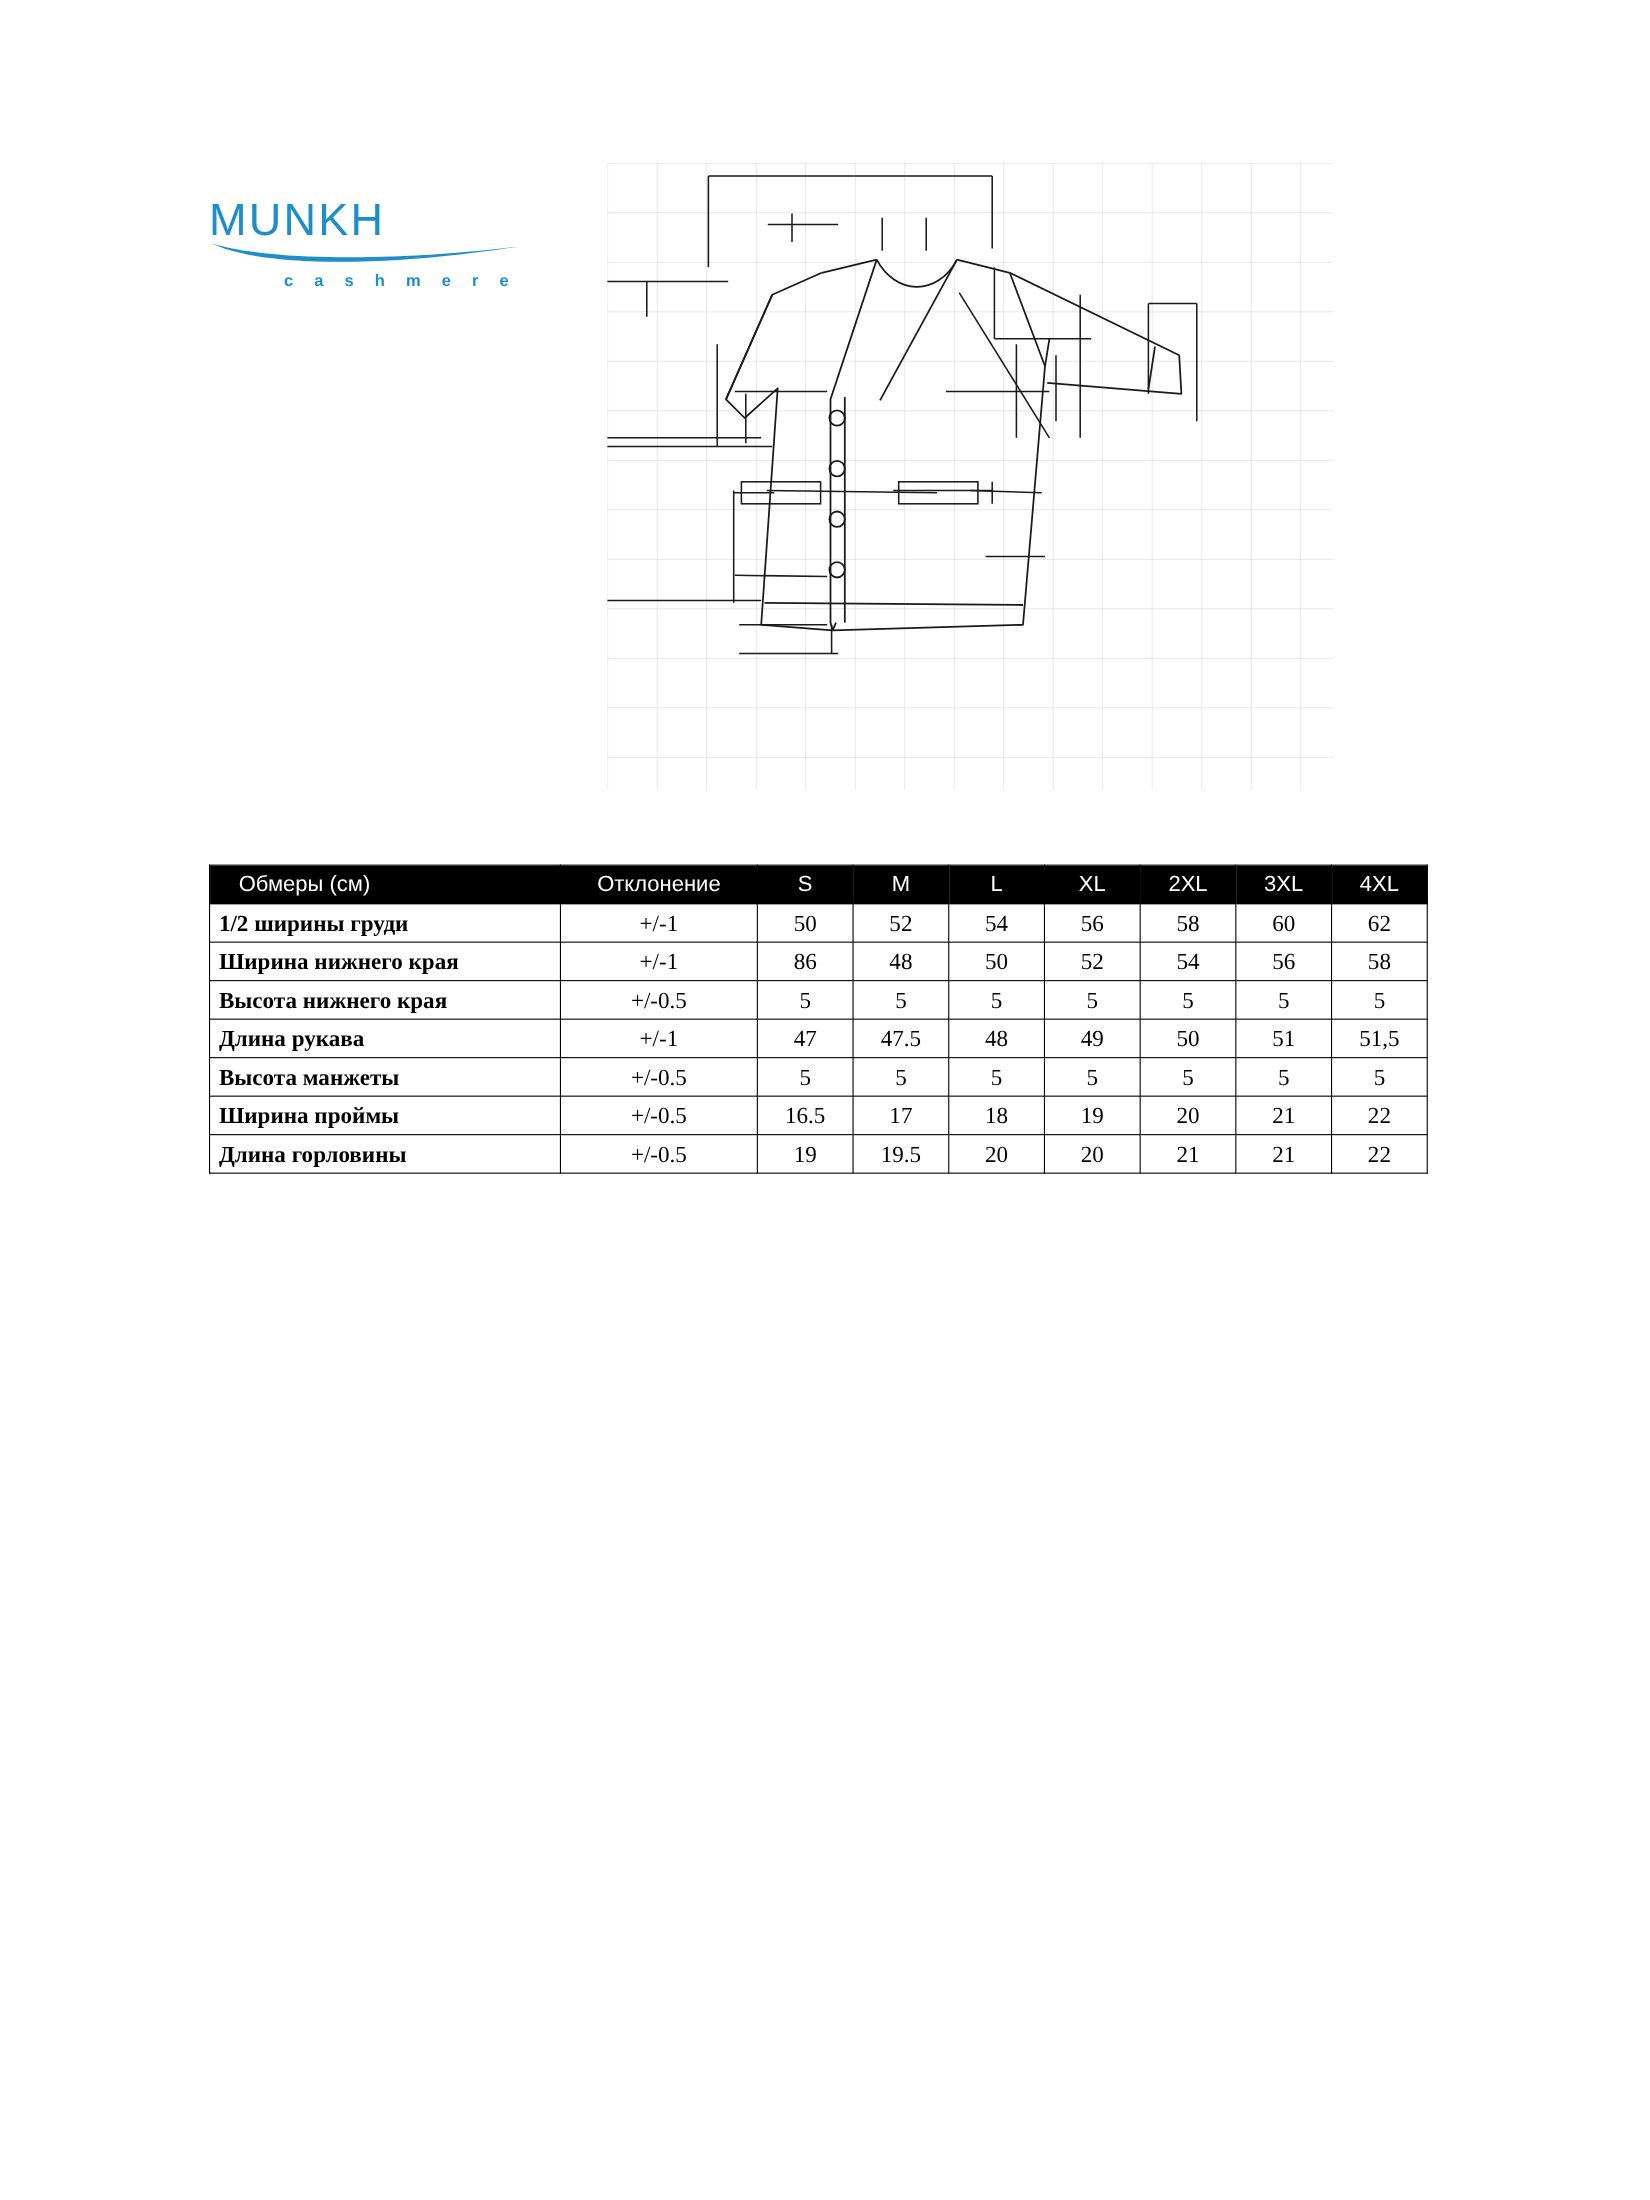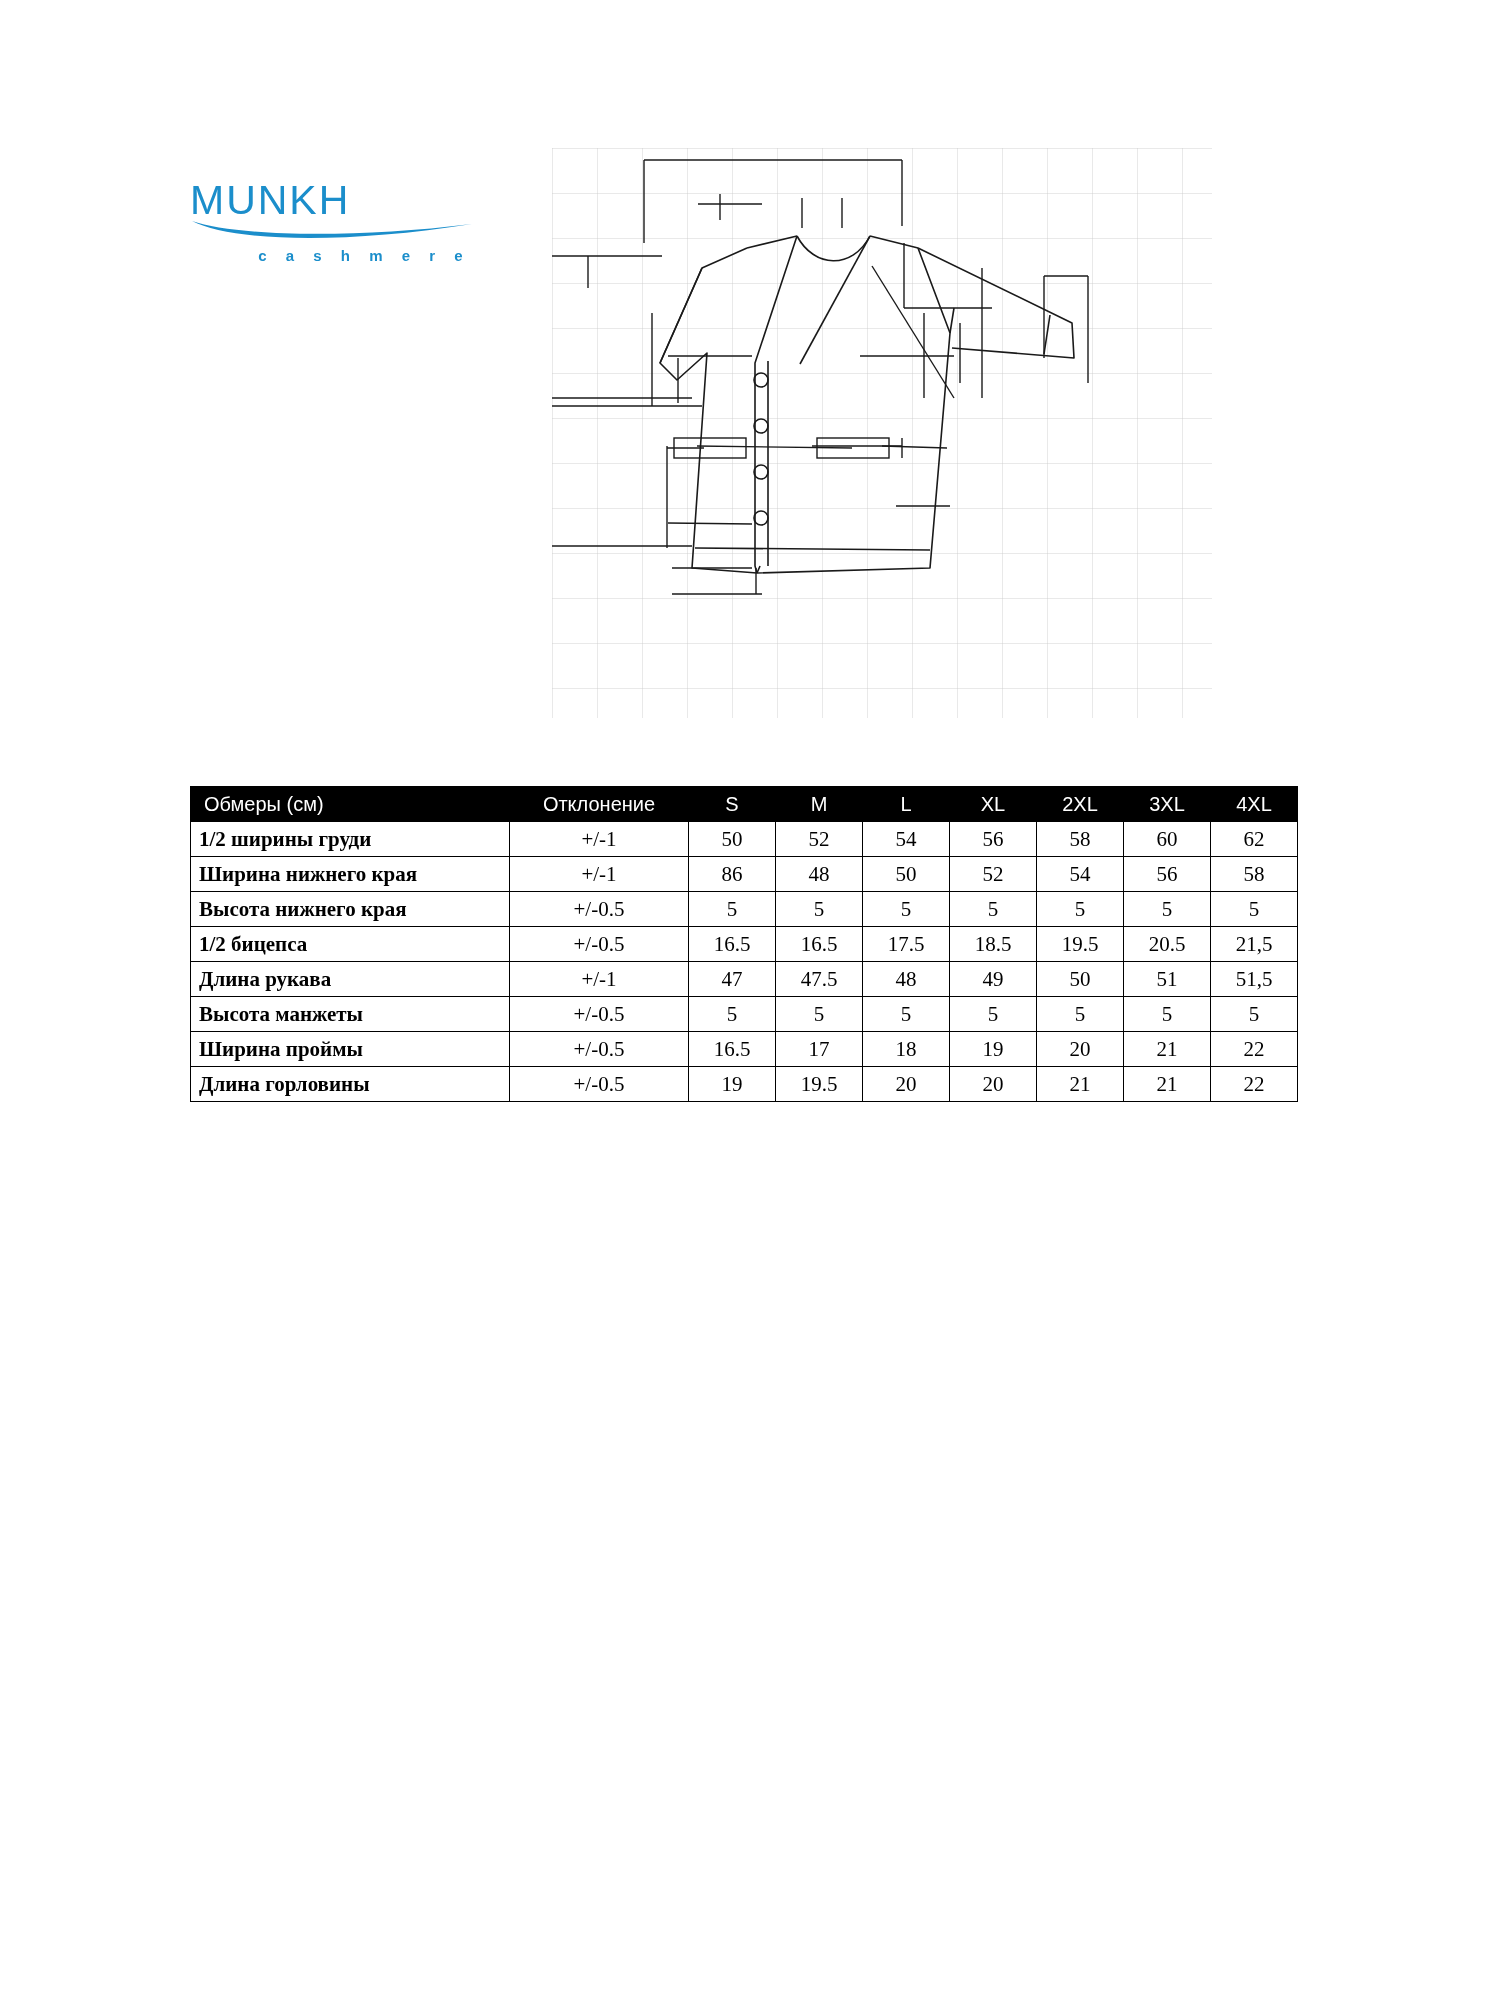--- a/index.html
+++ b/index.html
@@ -76,21 +76,21 @@
     font-weight: normal;
   }
   #size-table thead th {
     background: #000;
     color: #fff;
     font-family: "Liberation Sans", sans-serif;
     font-size: 20px;
   }
   #size-table thead th.head-label {
     text-align: left;
-    padding-left: 13px;
+    padding-left: 26px;
   }
   #size-table tbody td.row-label {
     text-align: left;
     padding-left: 8px;
     width: 310px;
     font-weight: bold;
   }
   #size-table td.dev-cell { width: 178px; }
   #size-table td.size-cell,
   #size-table thead th.size-head { width: 86px; }
@@ -244,31 +244,20 @@
       <td class="dev-cell">+/-0.5</td>
       <td class="size-cell">5</td>
       <td class="size-cell">5</td>
       <td class="size-cell">5</td>
       <td class="size-cell">5</td>
       <td class="size-cell">5</td>
       <td class="size-cell">5</td>
       <td class="size-cell">5</td>
     </tr>
     <tr>
-      <td class="row-label">1/2 бицепса</td>
-      <td class="dev-cell">+/-0.5</td>
-      <td class="size-cell">16.5</td>
-      <td class="size-cell">16.5</td>
-      <td class="size-cell">17.5</td>
-      <td class="size-cell">18.5</td>
-      <td class="size-cell">19.5</td>
-      <td class="size-cell">20.5</td>
-      <td class="size-cell">21,5</td>
-    </tr>
-    <tr>
       <td class="row-label">Длина рукава</td>
       <td class="dev-cell">+/-1</td>
       <td class="size-cell">47</td>
       <td class="size-cell">47.5</td>
       <td class="size-cell">48</td>
       <td class="size-cell">49</td>
       <td class="size-cell">50</td>
       <td class="size-cell">51</td>
       <td class="size-cell">51,5</td>
     </tr>

